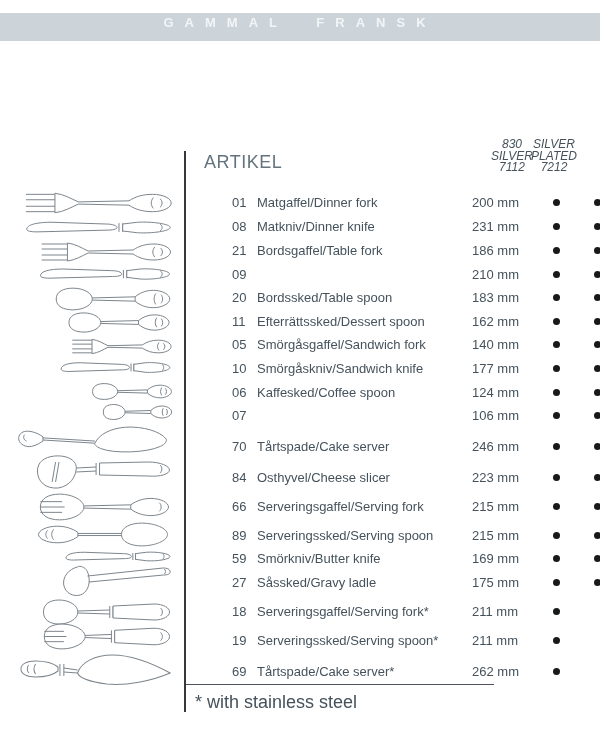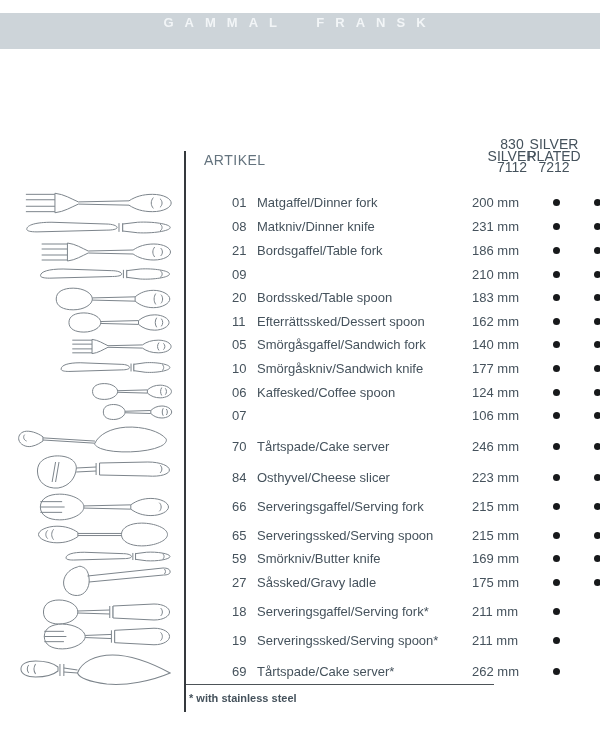--- a/index.html
+++ b/index.html
@@ -3,42 +3,42 @@
 <meta charset="utf-8">
 <style>
   :root{
     --banner-bg:#cdd4d9; --banner-text:#f2f5f7; --text:#45525c; --heading:#64737e;
     --rule:#35393d; --dot:#17191b; --line-art:#7d858c; --page-bg:#ffffff;
   }
   html,body{margin:0;padding:0;}
   body{background:#fff;font-family:"Liberation Sans",sans-serif;}
   .page{position:relative;width:600px;height:756px;background:var(--page-bg);overflow:hidden;}
 
-  .banner{position:absolute;left:0;top:13px;width:600px;height:36px;background:var(--banner-bg);}
+  .banner{position:absolute;left:0;top:13px;width:600px;height:28px;background:var(--banner-bg);}
   .banner span{display:block;text-align:center;font-size:13px;font-weight:bold;line-height:20px;
     letter-spacing:11px;word-spacing:14px;color:var(--banner-text);}
 
   .vline{position:absolute;left:184px;top:151px;width:2px;height:561px;background:var(--rule);}
-  .artikel{position:absolute;left:204px;top:152px;font-size:14px;letter-spacing:.5px;color:var(--heading);}
-
-  .colhead{position:absolute;top:139px;text-align:center;font-size:14px;line-height:11.5px;color:var(--text);}
+  .artikel{position:absolute;left:204px;top:152px;font-size:18px;letter-spacing:.5px;color:var(--heading);}
+
+  .colhead{position:absolute;top:139px;text-align:center;font-size:12px;line-height:11.5px;color:var(--text);font-style:italic;}
   .colhead.c1{left:486px;width:52px;}
   .colhead.c2{left:527px;width:54px;}
 
   .row{position:absolute;left:188px;width:400px;height:16px;font-size:13px;line-height:16px;
     color:var(--text);white-space:nowrap;margin-left:44px;}
   .row .no{position:absolute;left:0;}
   .row .nm{position:absolute;left:25px;}
   .row .ln{position:absolute;left:240px;}
   .row .dot{position:absolute;top:4px;width:7px;height:7px;border-radius:50%;background:var(--dot);}
   .row .dot.d1{left:321px;}
   .row .dot.d2{left:362px;}
 
   .footrule{position:absolute;left:186px;top:684px;width:308px;height:1px;background:#4d5358;}
-  .footnote{position:absolute;left:189px;top:692px;font-size:11px;color:var(--text);font-weight:bold;}
+  .footnote{position:absolute;left:195px;top:692px;font-size:18px;color:var(--text);}
 
   .illo{position:absolute;}
   .illo svg{display:block;width:100%;height:100%;overflow:visible;}
   .illo path{stroke:var(--line-art);stroke-width:1;vector-effect:non-scaling-stroke;}
 </style>
 </head>
 <body>
 
 <div class="page">
   <div class="banner">
@@ -301,21 +301,21 @@
         <span class="dot d2"></span>
       </div>
       <div class="row" style="top: 499px;">
         <span class="no">66</span>
         <span class="nm">Serveringsgaffel/Serving fork</span>
         <span class="ln">215 mm</span>
         <span class="dot d1"></span>
         <span class="dot d2"></span>
       </div>
       <div class="row" style="top: 528px;">
-        <span class="no">65</span>
+        <span class="no">89</span>
         <span class="nm">Serveringssked/Serving spoon</span>
         <span class="ln">215 mm</span>
         <span class="dot d1"></span>
         <span class="dot d2"></span>
       </div>
       <div class="row" style="top: 551px;">
         <span class="no">59</span>
         <span class="nm">Smörkniv/Butter knife</span>
         <span class="ln">169 mm</span>
         <span class="dot d1"></span>

